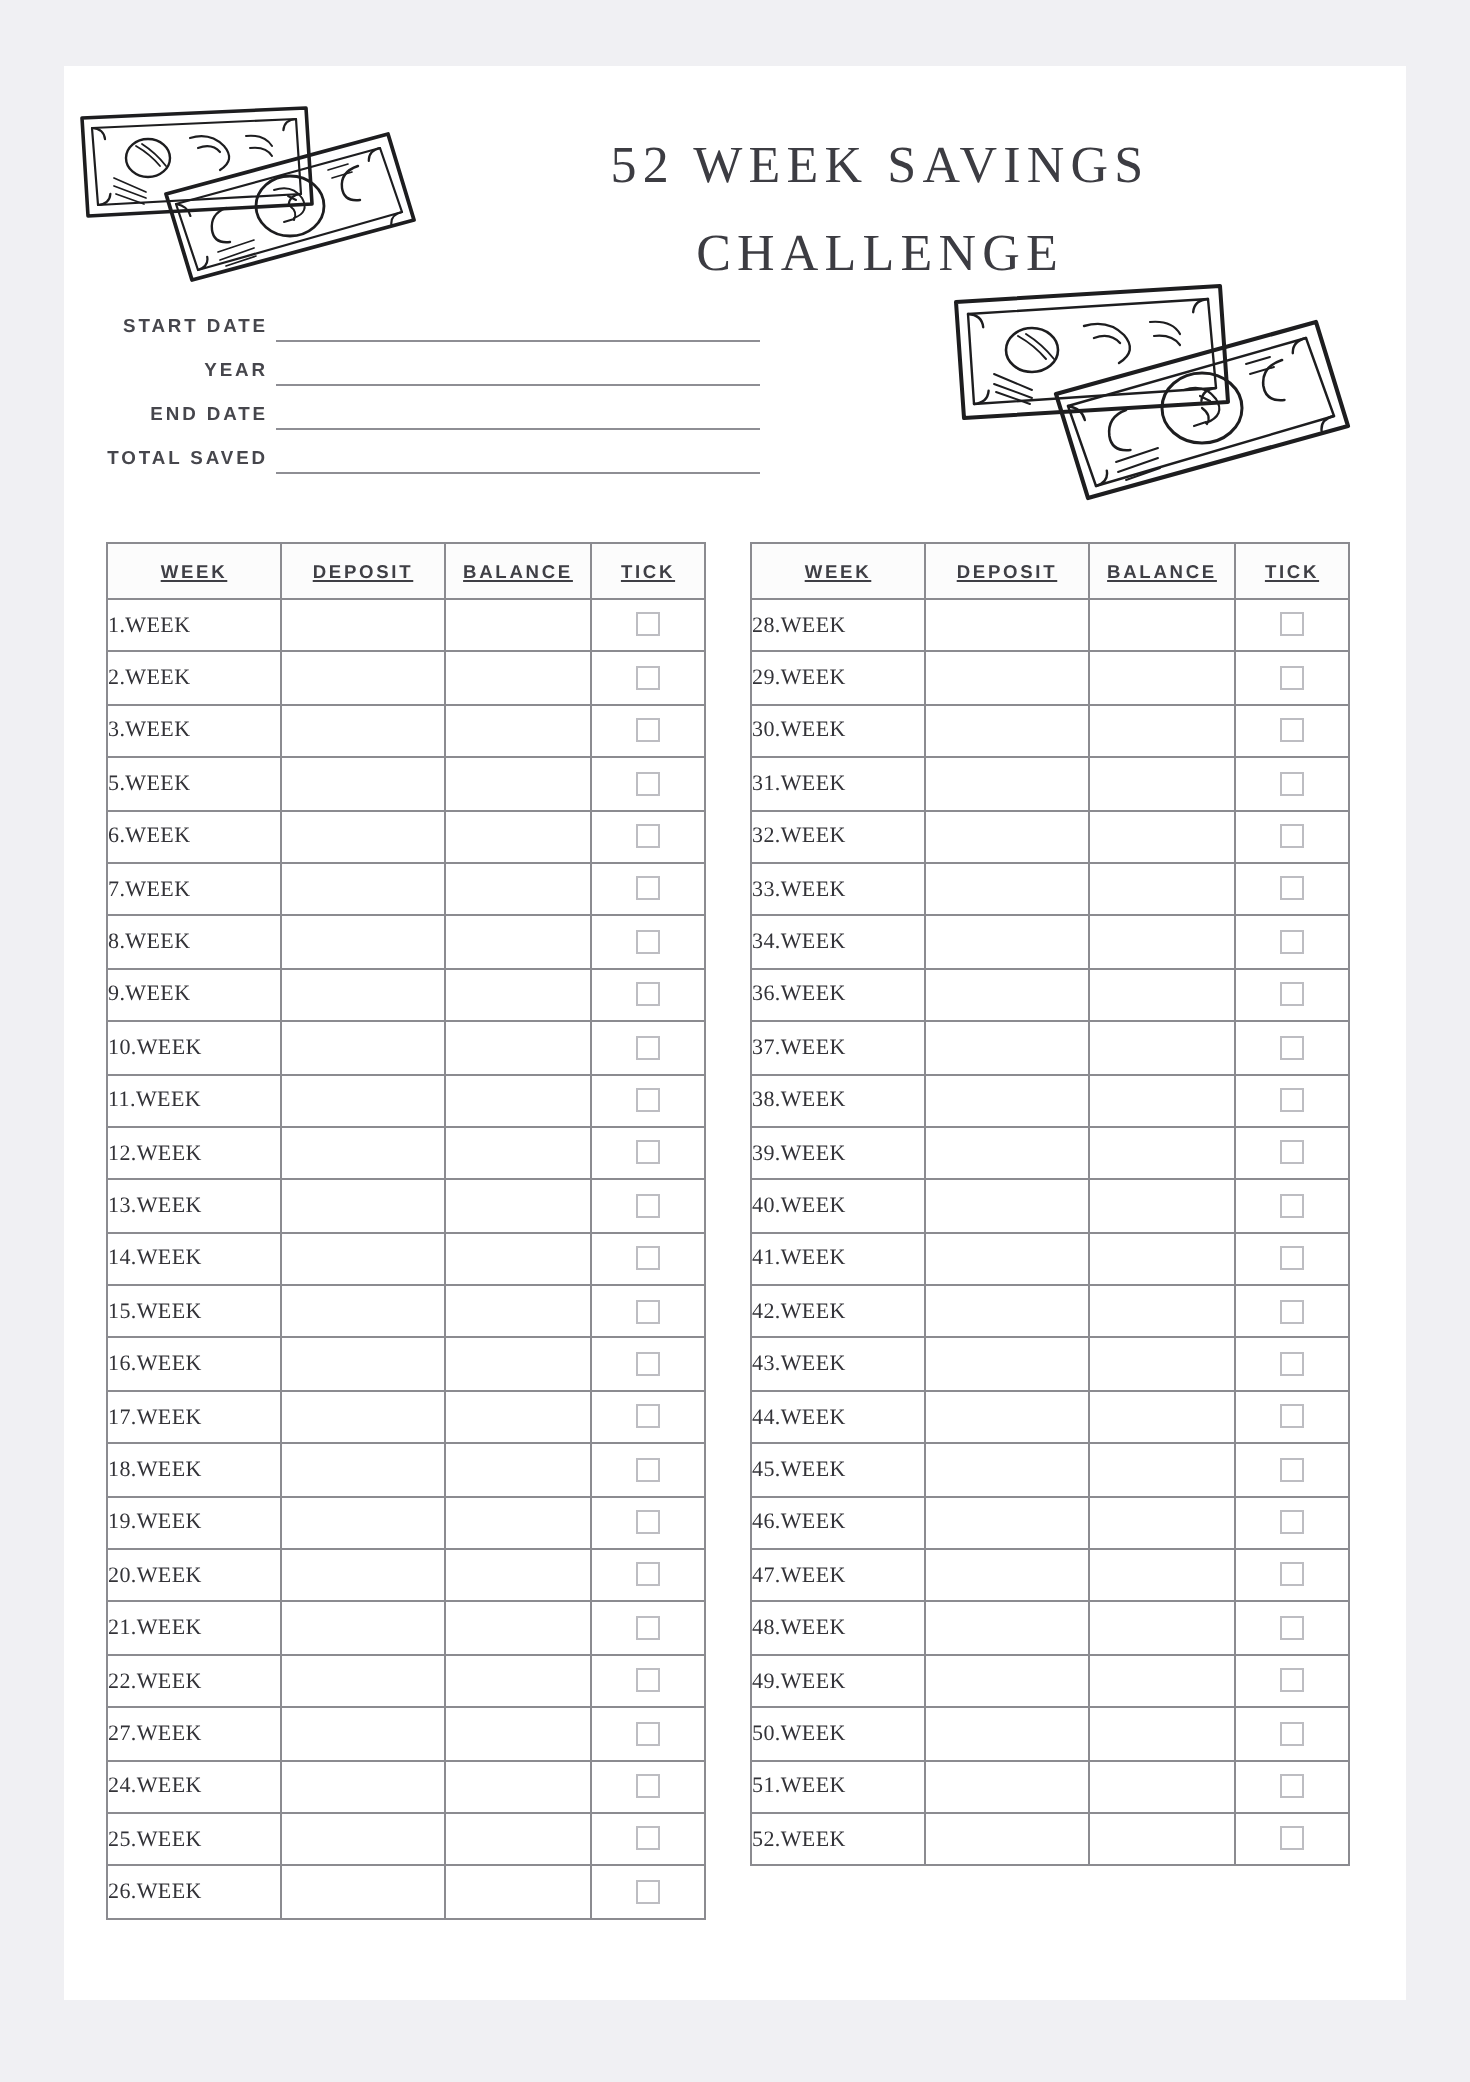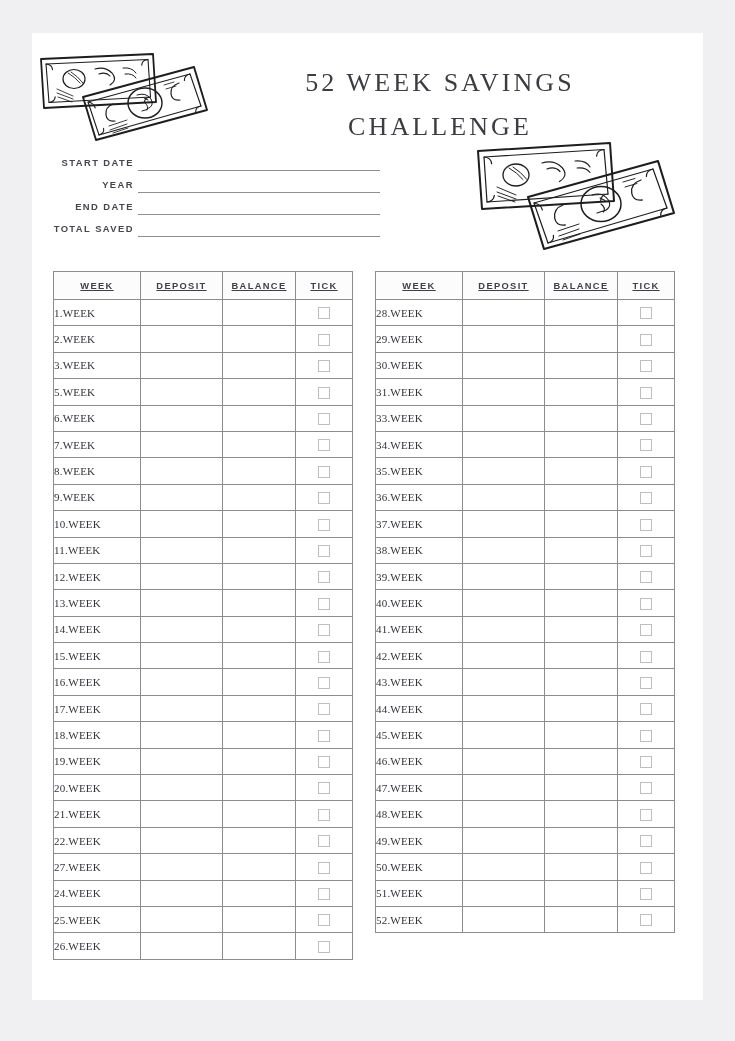--- a/index.html
+++ b/index.html
@@ -425,33 +425,33 @@
                 <td></td>
                 <td class="tick-cell"><span class="checkbox"></span></td>
               </tr>
               <tr>
                 <td class="week-cell">31.WEEK</td>
                 <td></td>
                 <td></td>
                 <td class="tick-cell"><span class="checkbox"></span></td>
               </tr>
               <tr>
+                <td class="week-cell">32.WEEK</td>
+                <td></td>
+                <td></td>
+                <td class="tick-cell"><span class="checkbox"></span></td>
+              </tr>
+              <tr>
                 <td class="week-cell">33.WEEK</td>
                 <td></td>
                 <td></td>
                 <td class="tick-cell"><span class="checkbox"></span></td>
               </tr>
               <tr>
                 <td class="week-cell">34.WEEK</td>
-                <td></td>
-                <td></td>
-                <td class="tick-cell"><span class="checkbox"></span></td>
-              </tr>
-              <tr>
-                <td class="week-cell">35.WEEK</td>
                 <td></td>
                 <td></td>
                 <td class="tick-cell"><span class="checkbox"></span></td>
               </tr>
               <tr>
                 <td class="week-cell">36.WEEK</td>
                 <td></td>
                 <td></td>
                 <td class="tick-cell"><span class="checkbox"></span></td>
               </tr>

